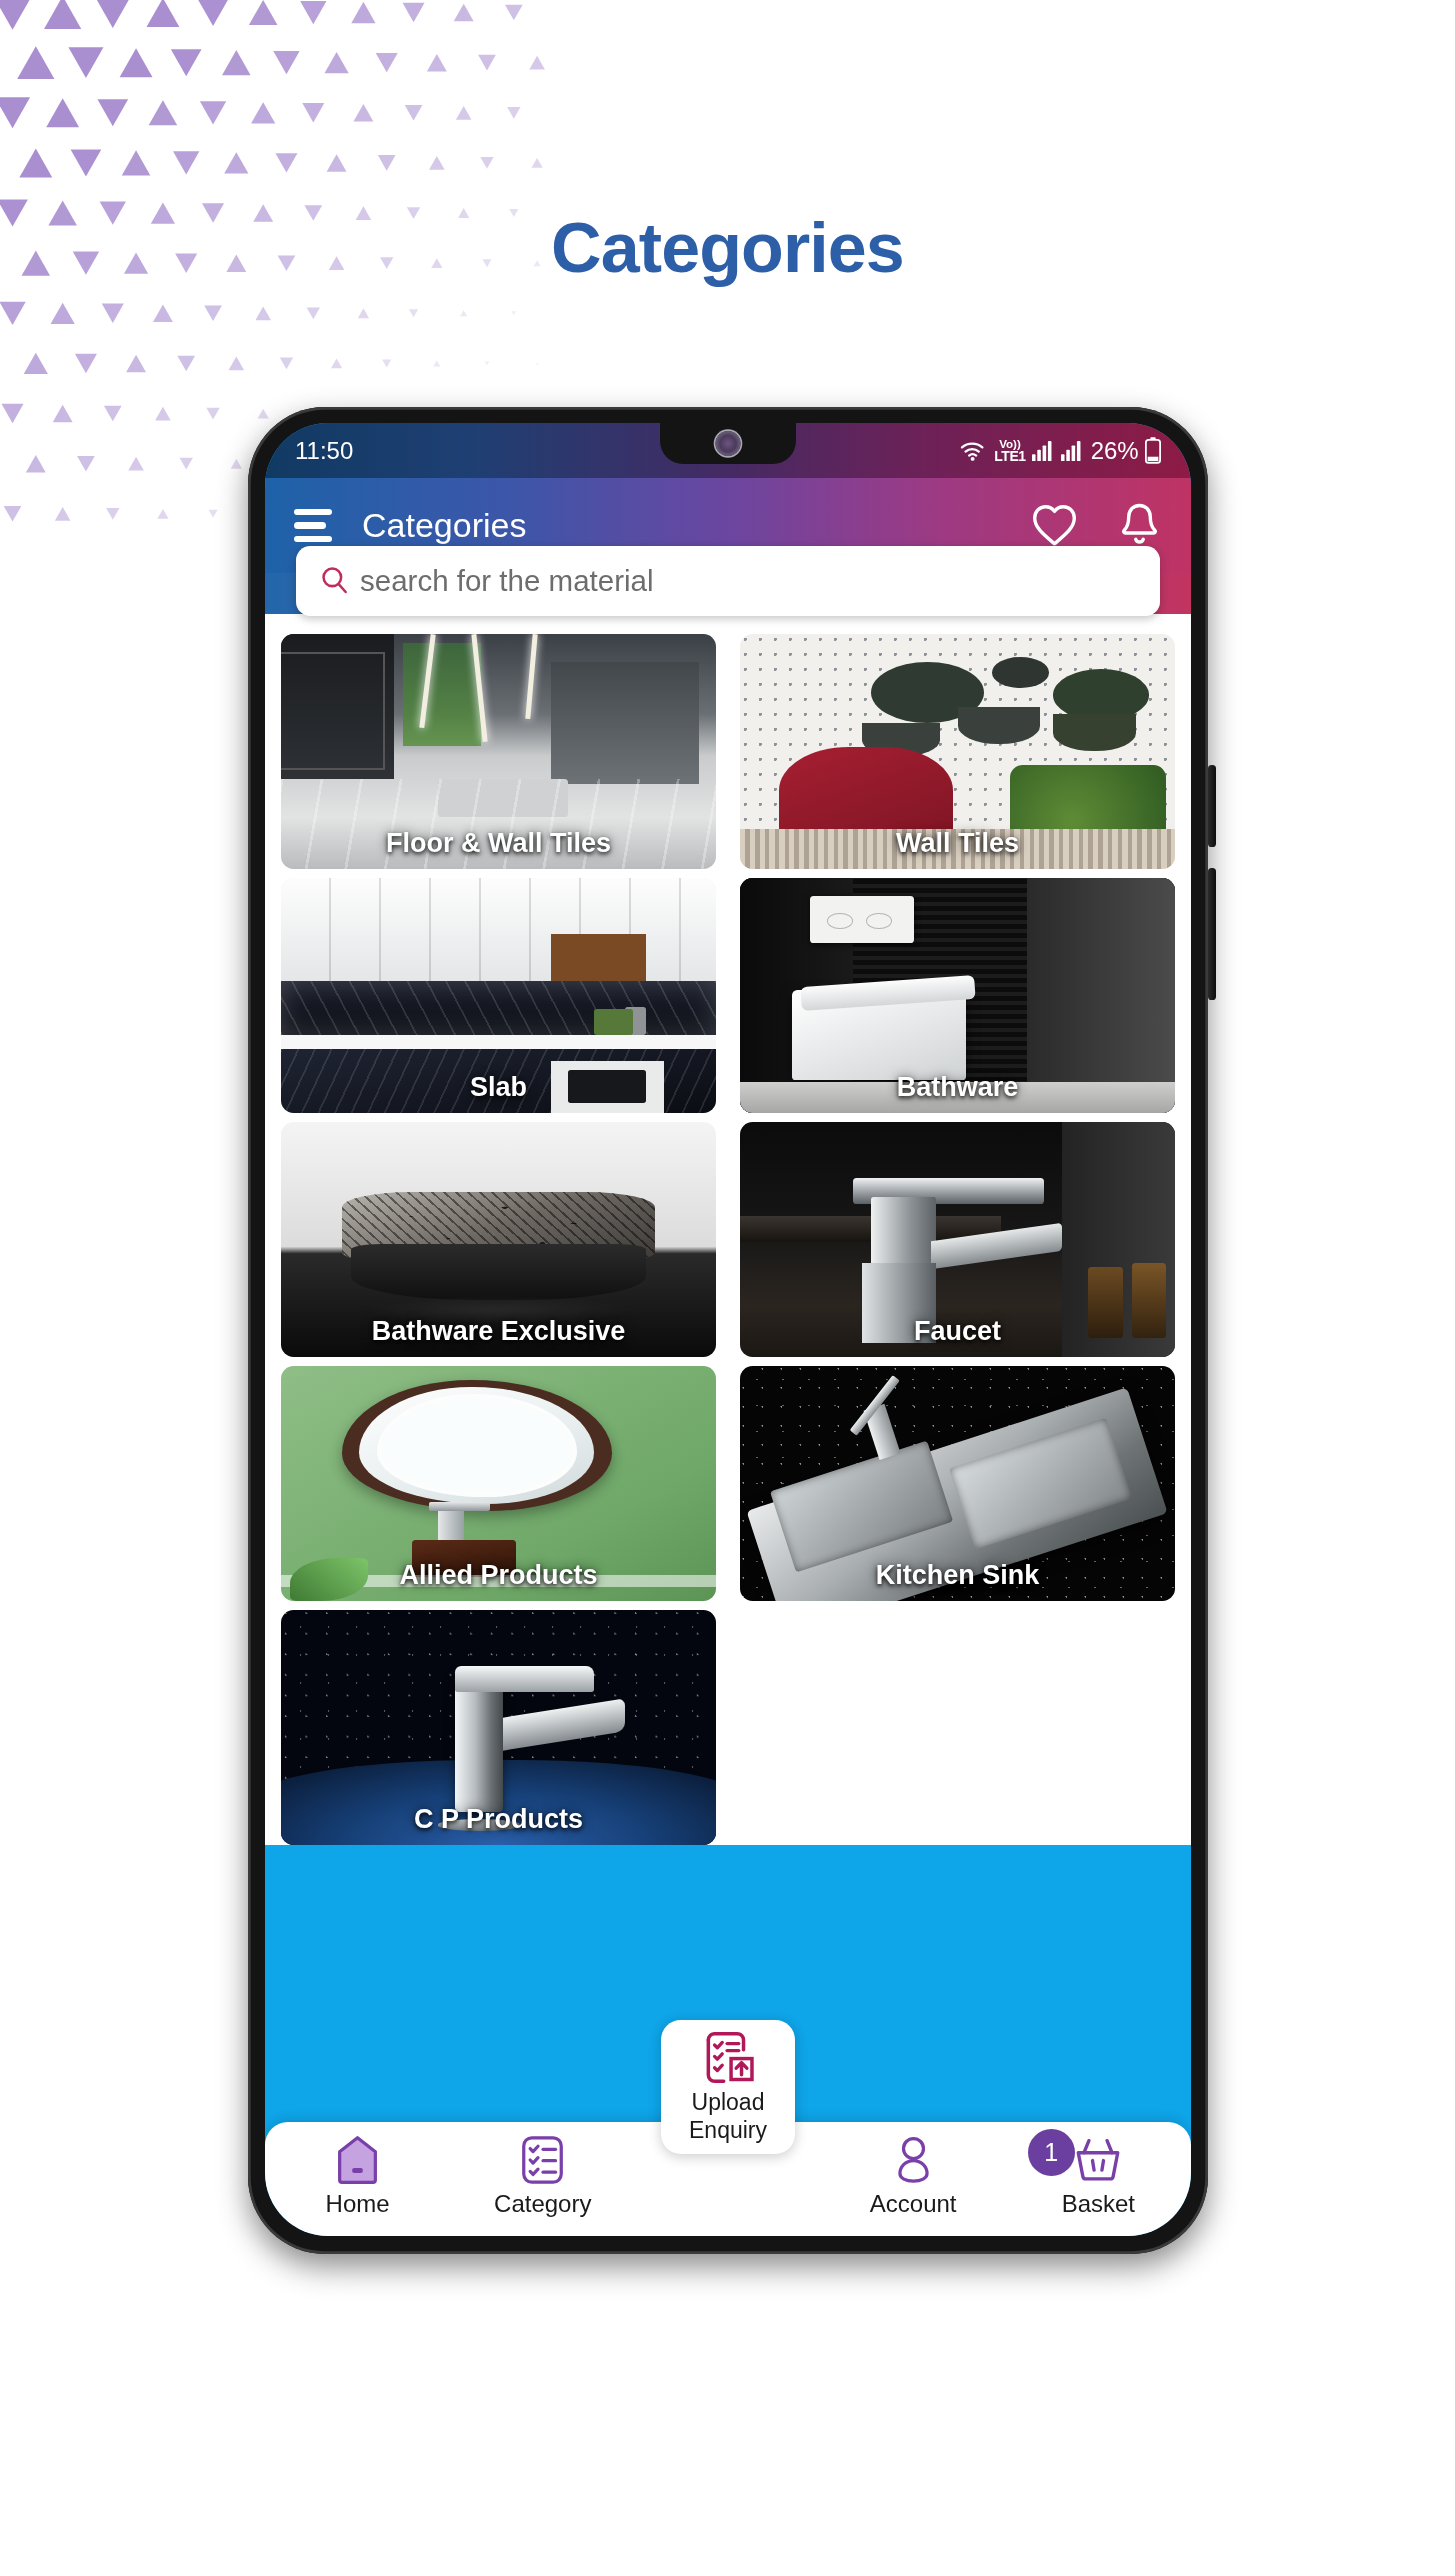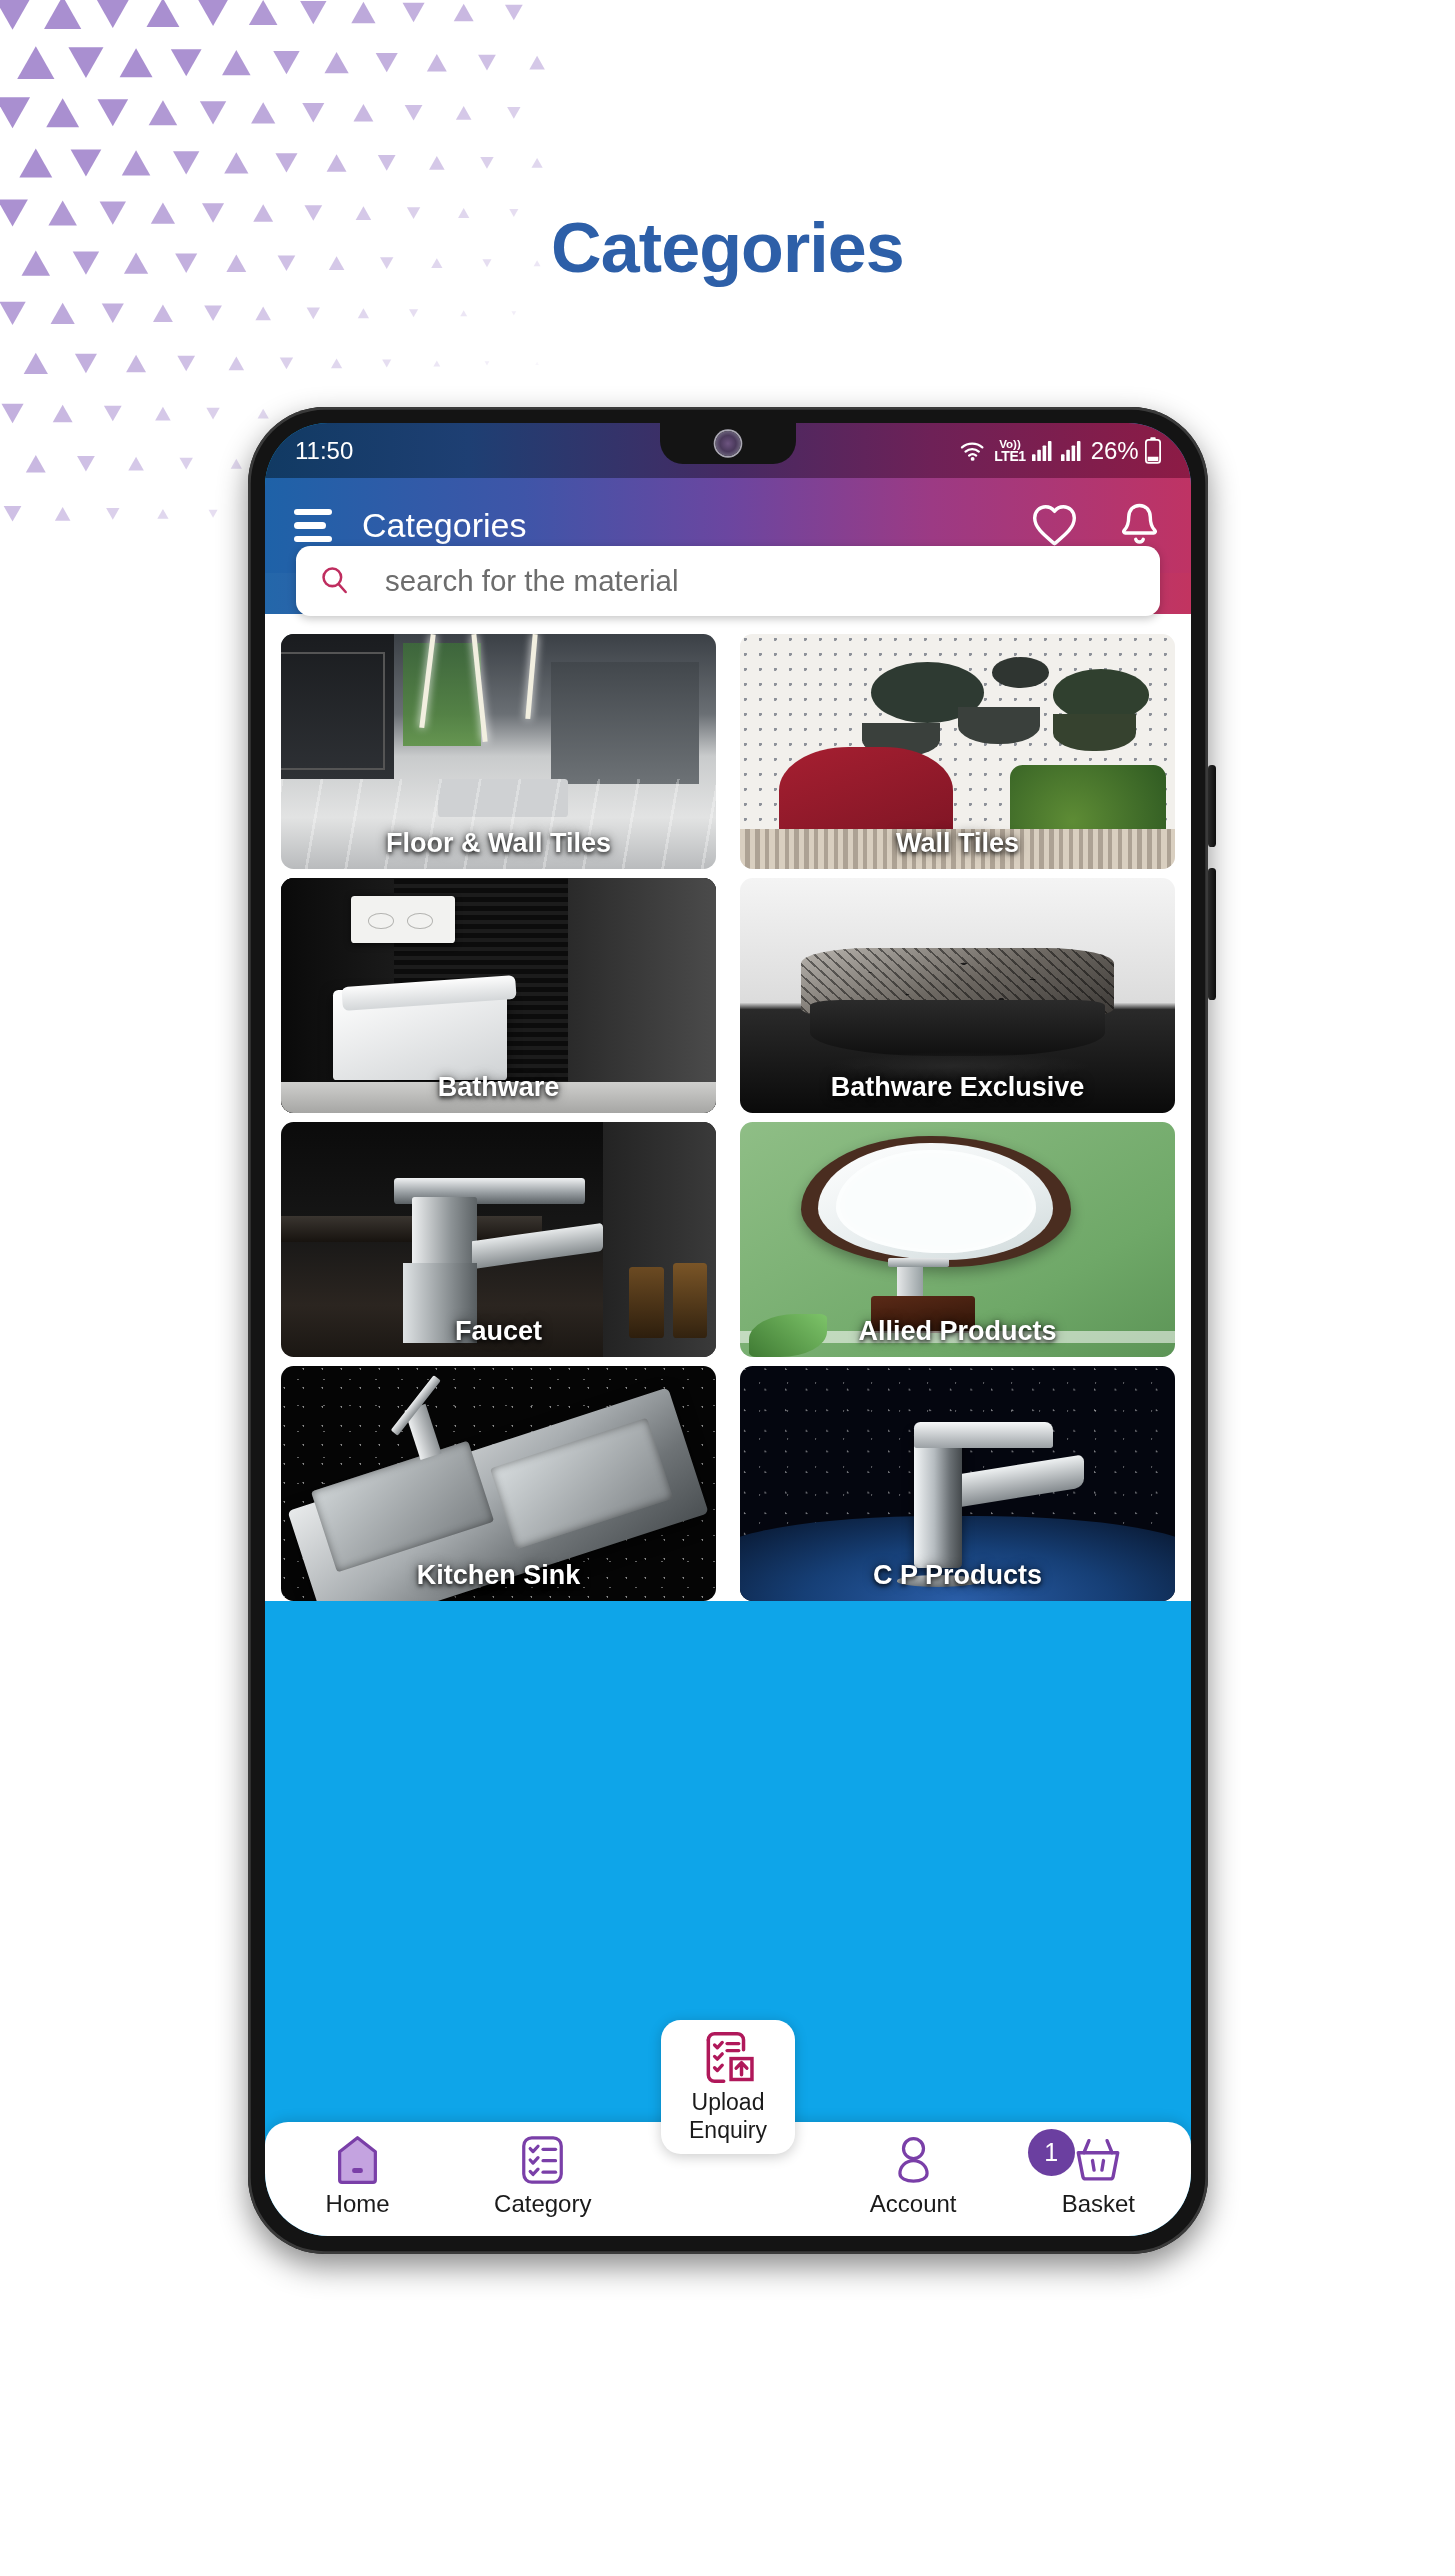--- a/index.html
+++ b/index.html
@@ -84,21 +84,21 @@
   
   .search-wrap {
     position:relative;
     background:linear-gradient(90deg,#2367aa 0%,#4a51a6 30%,#7c4199 55%,#a93a7a 80%,#c23460 100%);
     height:41px;
   }
   .search-box {
     position:absolute; left:31px; right:31px; top:-27px;
     height:70px; background:#fff; border-radius:14.3px;
     box-shadow:0 2.7px 8px rgba(0,0,0,.22);
-    display:flex; align-items:center; padding:2px 23px; gap:34px;
+    display:flex; align-items:center; padding:2px 23px; gap:9px;
   }
   .search-placeholder { color:#6d6d6d; font-size:29.5px; }
 
   
   .grid {
     padding:19.7px 16px 0 16px;
     display:grid; grid-template-columns:repeat(2,1fr);
     gap:9px 24px;
     background:#fff;
   }
@@ -391,20 +391,38 @@
     <div style="position:absolute;left:28%;top:38%;width:18%;height:14%;border-radius:0 0 48% 48%;background:#3a403c"></div>
     <div style="position:absolute;left:72%;top:34%;width:19%;height:16%;border-radius:0 0 48% 48%;background:#36422f"></div>
     <div style="position:absolute;left:9%;bottom:6%;width:40%;height:46%;border-radius:40% 40% 12% 12%;background:linear-gradient(160deg,#a61f31,#7b1423)"></div>
     <div style="position:absolute;left:62%;bottom:4%;width:36%;height:40%;background:radial-gradient(circle at 40% 60%,#5e8c35,#2f5a22);border-radius:12.5px"></div>
     <div style="position:absolute;left:0;bottom:0;width:100%;height:17%;background:repeating-linear-gradient(90deg,#d9cfc0 0 5.4px,#ada294 5.4px 9.8px)"></div>
           </div>
           <div class="tile-label">Wall Tiles</div>
         </div>
         <div class="tile">
           <div class="tile-img">
+    <div style="position:absolute;inset:0;background:#eceeef"></div>
+    <div style="position:absolute;inset:0 0 56% 0;background:linear-gradient(180deg,#fdfdfd,#e4e6e7)"></div>
+    <div style="position:absolute;inset:0 0 56% 0;background:repeating-linear-gradient(90deg,transparent 0 48px,rgba(0,0,0,.13) 48px 50px)"></div>
+    <div style="position:absolute;left:62%;top:24%;width:22%;height:22%;background:#7a4a25"></div>
+    <div style="position:absolute;left:0;top:44%;width:100%;height:23%;background:linear-gradient(180deg,#1b1f2c,#0d1017);box-shadow:inset 0 0 27px rgba(255,255,255,.18)"></div>
+    <div style="position:absolute;left:0;top:44%;width:100%;height:23%;background:repeating-linear-gradient(62deg,rgba(255,255,255,.12) 0 1.8px,transparent 1.8px 17px)"></div>
+    <div style="position:absolute;left:0;top:67%;width:100%;height:9%;background:#f7f7f7"></div>
+    <div style="position:absolute;left:0;top:73%;width:100%;height:27%;background:linear-gradient(170deg,#1f2433,#0b0d13)"></div>
+    <div style="position:absolute;left:0;top:73%;width:100%;height:27%;background:repeating-linear-gradient(115deg,rgba(255,255,255,.11) 0 1.8px,transparent 1.8px 15px)"></div>
+    <div style="position:absolute;left:62%;top:78%;width:26%;height:22%;background:#e9eaea"></div>
+    <div style="position:absolute;left:66%;top:82%;width:18%;height:14%;background:#16181c;border-radius:2.7px"></div>
+    <div style="position:absolute;left:79%;top:55%;width:5%;height:12%;background:#8f9396;border-radius:2.7px"></div>
+    <div style="position:absolute;left:72%;top:56%;width:9%;height:11%;background:#56793a;border-radius:2.7px"></div>
+          </div>
+          <div class="tile-label">Slab</div>
+        </div>
+        <div class="tile">
+          <div class="tile-img">
     <div style="position:absolute;inset:0;background:#121212"></div>
     <div style="position:absolute;inset:0;background:repeating-linear-gradient(0deg,#1c1c1c 0 4.5px,#0c0c0c 4.5px 9px)"></div>
     <div style="position:absolute;left:0;top:0;width:26%;height:100%;background:linear-gradient(90deg,#0a0a0a,#1a1a1a)"></div>
     <div style="position:absolute;left:66%;top:0;width:34%;height:100%;background:linear-gradient(90deg,#2a2a2a,#4b4b4b)"></div>
     <div style="position:absolute;left:16%;top:8%;width:24%;height:20%;background:#f2f2f0;border-radius:3.6px;box-shadow:0 1.8px 6.3px rgba(0,0,0,.6)"></div>
     <div style="position:absolute;left:20%;top:15%;width:6%;height:7%;border:1.8px solid #b5b5b2;border-radius:50%"></div>
     <div style="position:absolute;left:29%;top:15%;width:6%;height:7%;border:1.8px solid #b5b5b2;border-radius:50%"></div>
     <div style="position:absolute;left:12%;top:48%;width:40%;height:38%;background:linear-gradient(160deg,#ffffff,#cfd2d4);border-radius:5.4px 5.4px 3.6px 3.6px;box-shadow:0 4.5px 12.5px rgba(0,0,0,.55)"></div>
     <div style="position:absolute;left:14%;top:44%;width:40%;height:10%;background:linear-gradient(180deg,#fdfdfd,#d3d6d8);border-radius:6.3px;transform:rotate(-4deg)"></div>
     <div style="position:absolute;left:0;bottom:0;width:100%;height:13%;background:linear-gradient(180deg,#cfcfcd,#a6a6a4)"></div>

